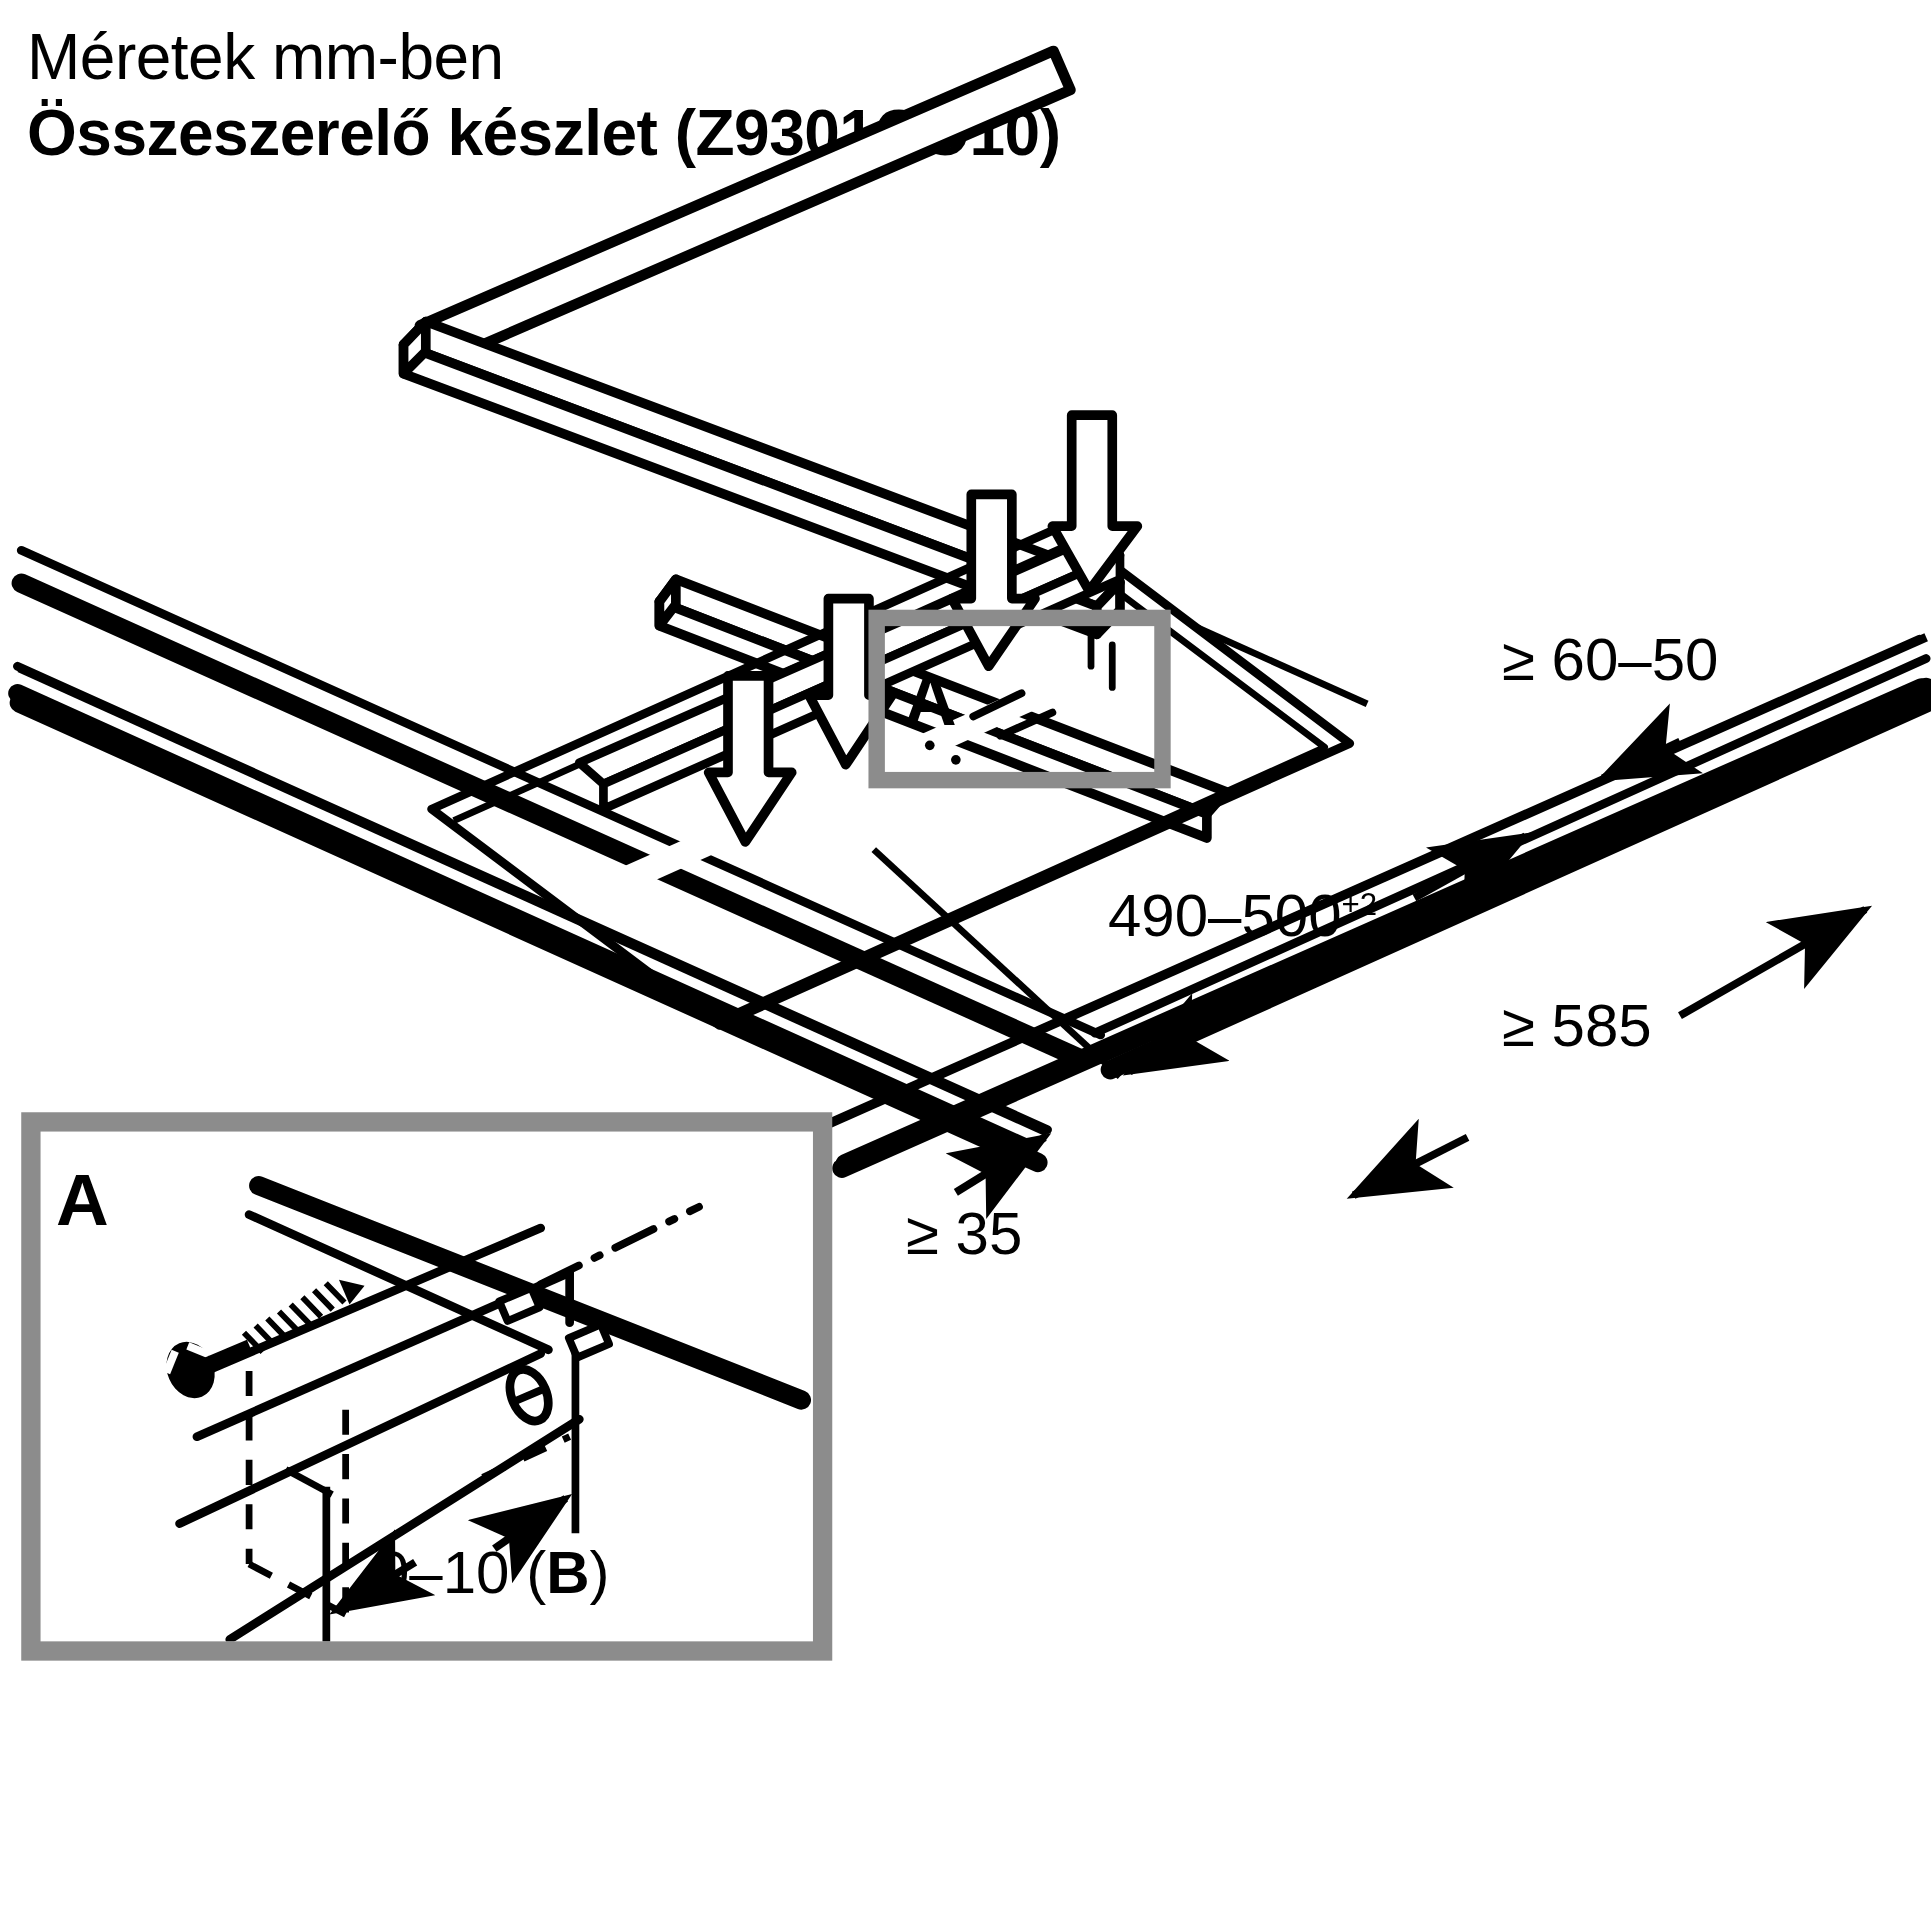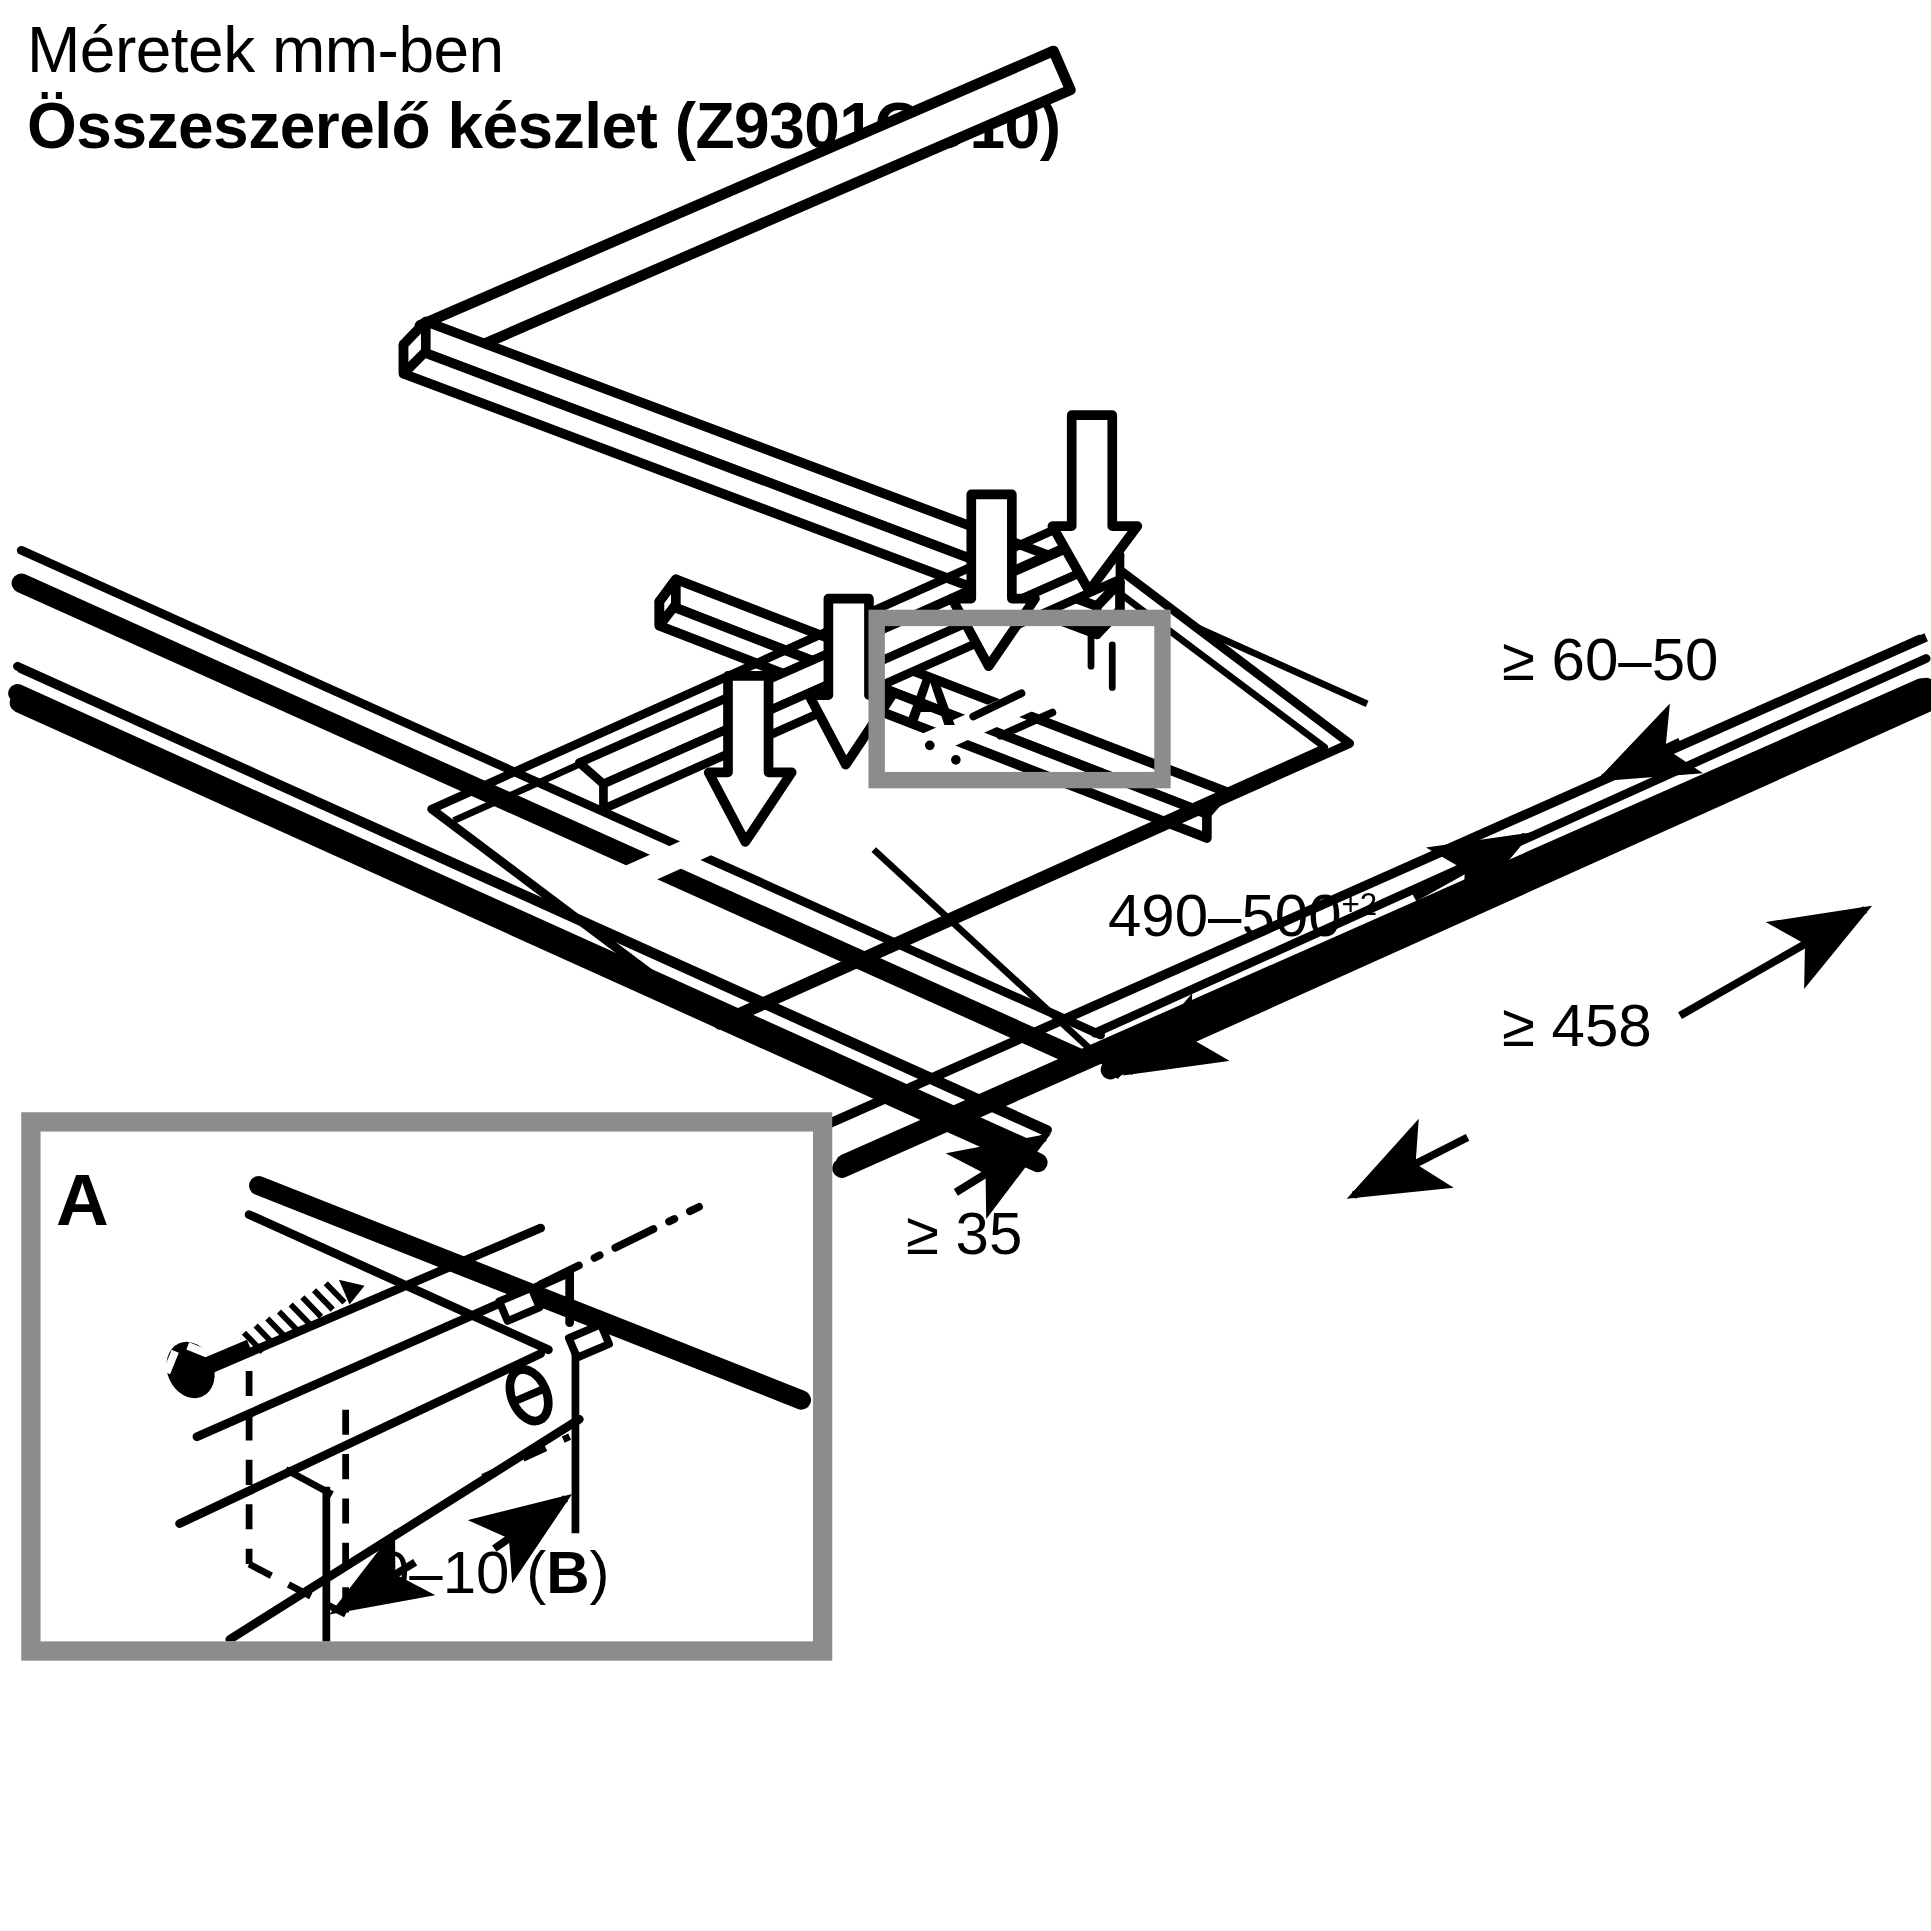--- a/index.html
+++ b/index.html
@@ -20,21 +20,21 @@
     position: absolute;
     left: 0; top: 0;
     width: 1931px;
     height: 1931px;
   }
 
   
   .heading {
     position: absolute;
     left: 27px;
-    top: 13px;
+    top: 20px;
     width: 1641px;
   }
   .heading .line1 {
     font-size: 64px;
     font-weight: 400;
     line-height: 75px;
     letter-spacing: -0.5px;
     white-space: nowrap;
   }
   .heading .line2,
@@ -401,21 +401,21 @@
       </g>
 
     </g>
 
   </svg>
 
   <div class="dimlabel" id="lbl-6050">≥ 60–50</div>
 
   <div class="dimlabel" id="lbl-490"><span>490–500</span><sup>+2</sup></div>
 
-  <div class="dimlabel" id="lbl-585">≥ 458</div>
+  <div class="dimlabel" id="lbl-585">≥ 585</div>
 
   <div class="dimlabel" id="lbl-35">≥ 35</div>
 
   <div class="dimlabel" id="lbl-010"><span>0–10 </span><span>(</span><span class="bchar">B</span><span>)</span></div>
 
   <div class="callout-letter" id="letter-a-main">A</div>
 
   <div class="callout-letter" id="letter-a-det">A</div>
 
 

